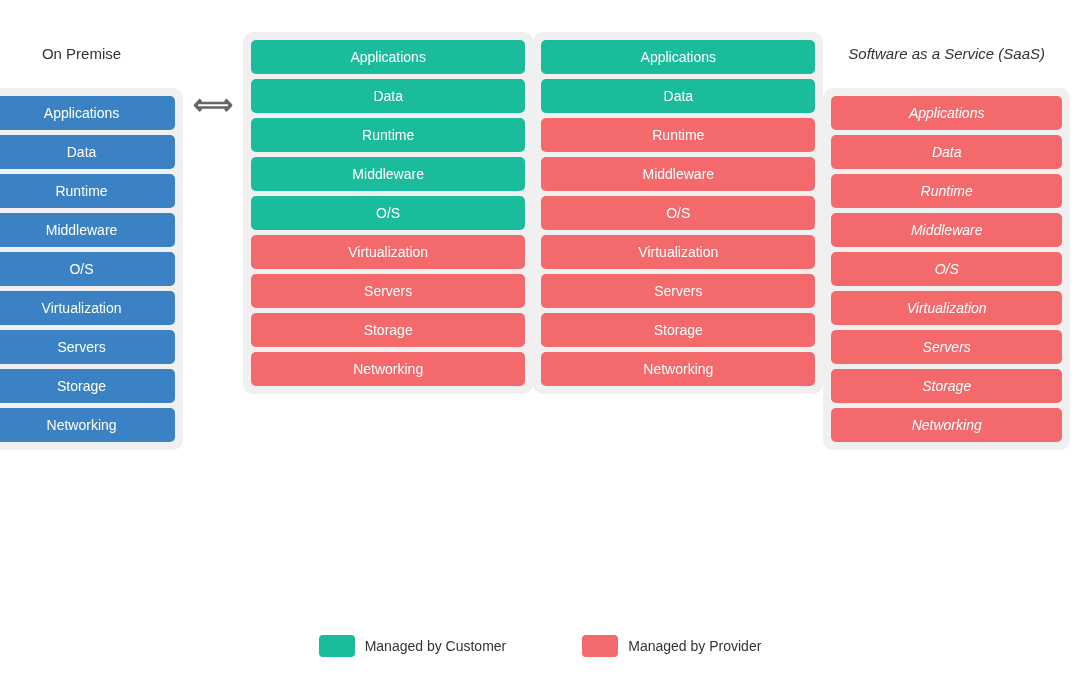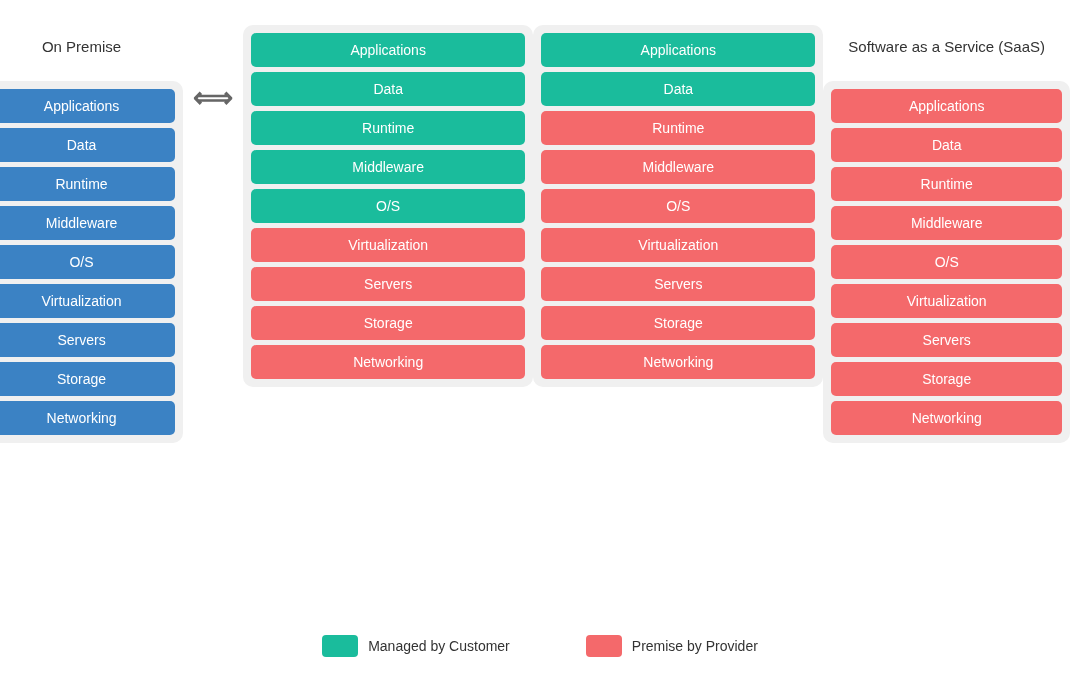--- a/index.html
+++ b/index.html
@@ -9,21 +9,21 @@
       background: #ffffff;
       font-family: 'Segoe UI', Arial, sans-serif;
       overflow: hidden;
       position: relative;
     }
 
     .main-container {
       display: flex;
       flex-direction: row;
       align-items: flex-start;
-      padding: 25px 10px 60px 10px;
+      padding: 32px 10px 60px 10px;
       height: 620px;
       gap: 0px;
     }
 
     .column-wrapper {
       display: flex;
       flex-direction: column;
       align-items: center;
       flex: 1;
     }
@@ -104,20 +104,21 @@
     .legend-box {
       width: 36px;
       height: 22px;
       border-radius: 4px;
     }
 
     
     .column-wrapper.partial {
       flex: 0.85;
       overflow: hidden;
+      font-style: italic;
     }
   </style>
 </head>
 <body>
 
 <div class="main-container">
 
   <div class="column-wrapper" style="flex:0.7; overflow:hidden; margin-left:-30px;">
     <div class="column-title">On Premise</div>
     <div class="column-card">
@@ -181,15 +182,15 @@
   </div>
 </div>
 
 <div class="legend">
   <div class="legend-item">
     <div class="legend-box" style="background:#1abc9c;"></div>
     <span>Managed by Customer</span>
   </div>
   <div class="legend-item">
     <div class="legend-box" style="background:#f4696b;"></div>
-    <span>Premise by Provider</span>
+    <span>Managed by Provider</span>
   </div>
 </div>
 
 </body></html>

